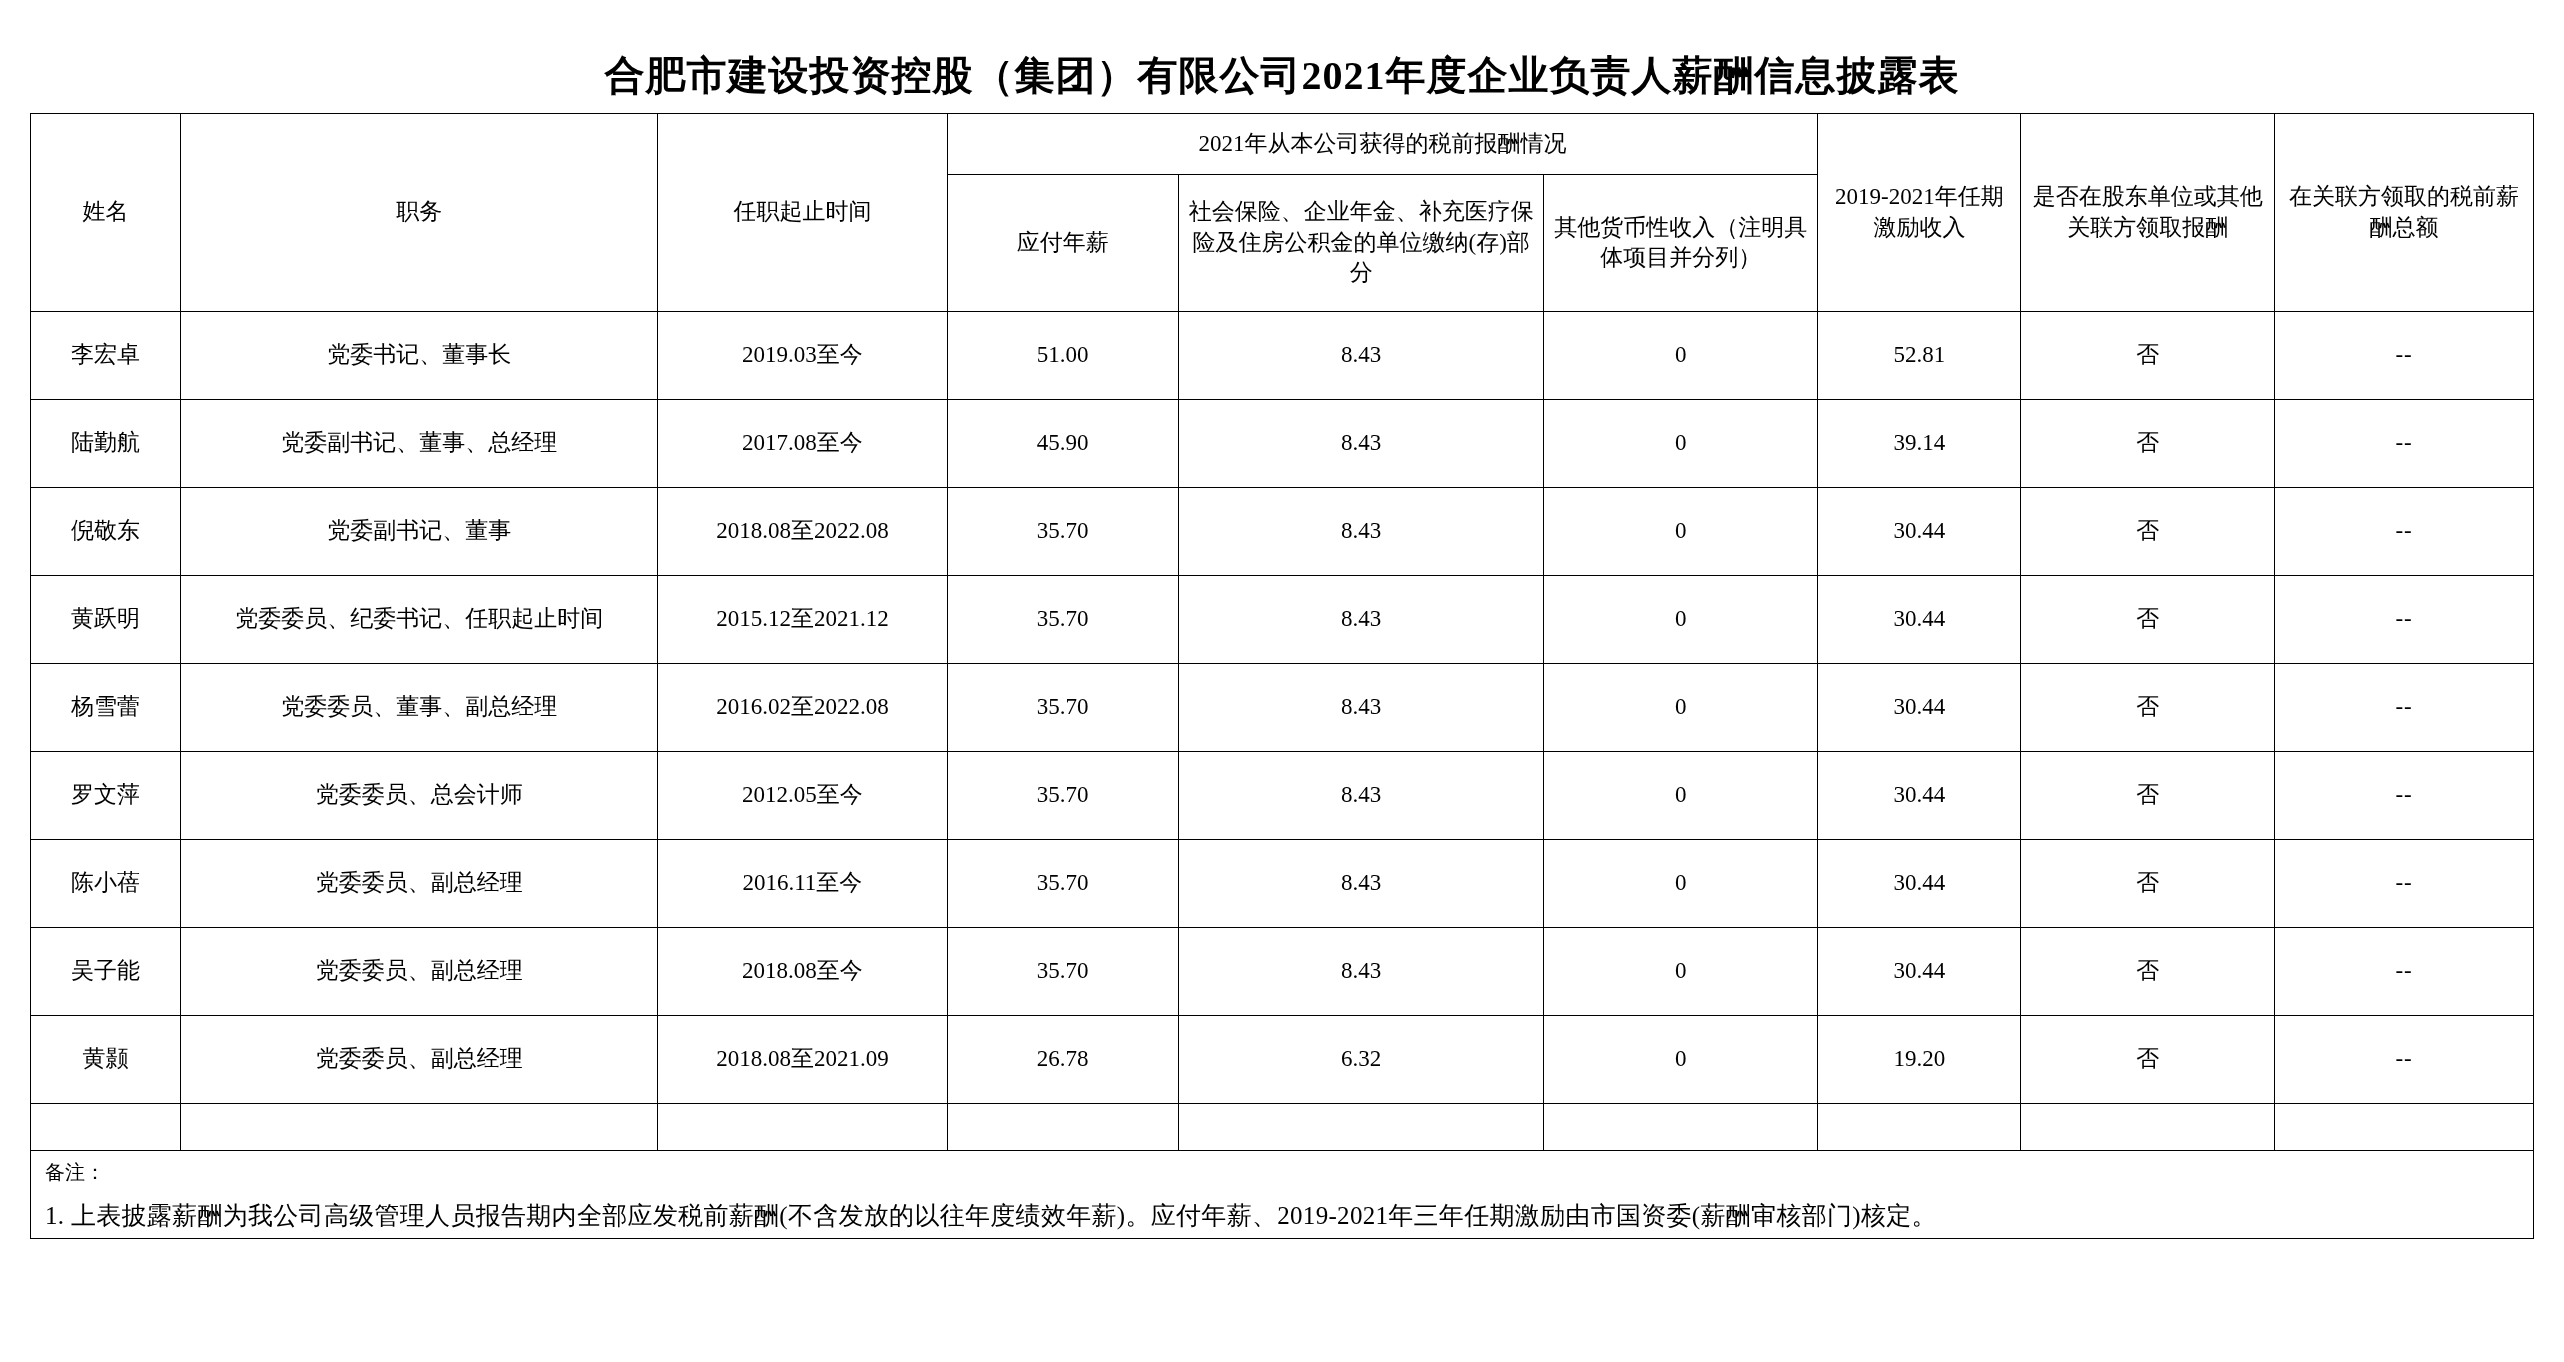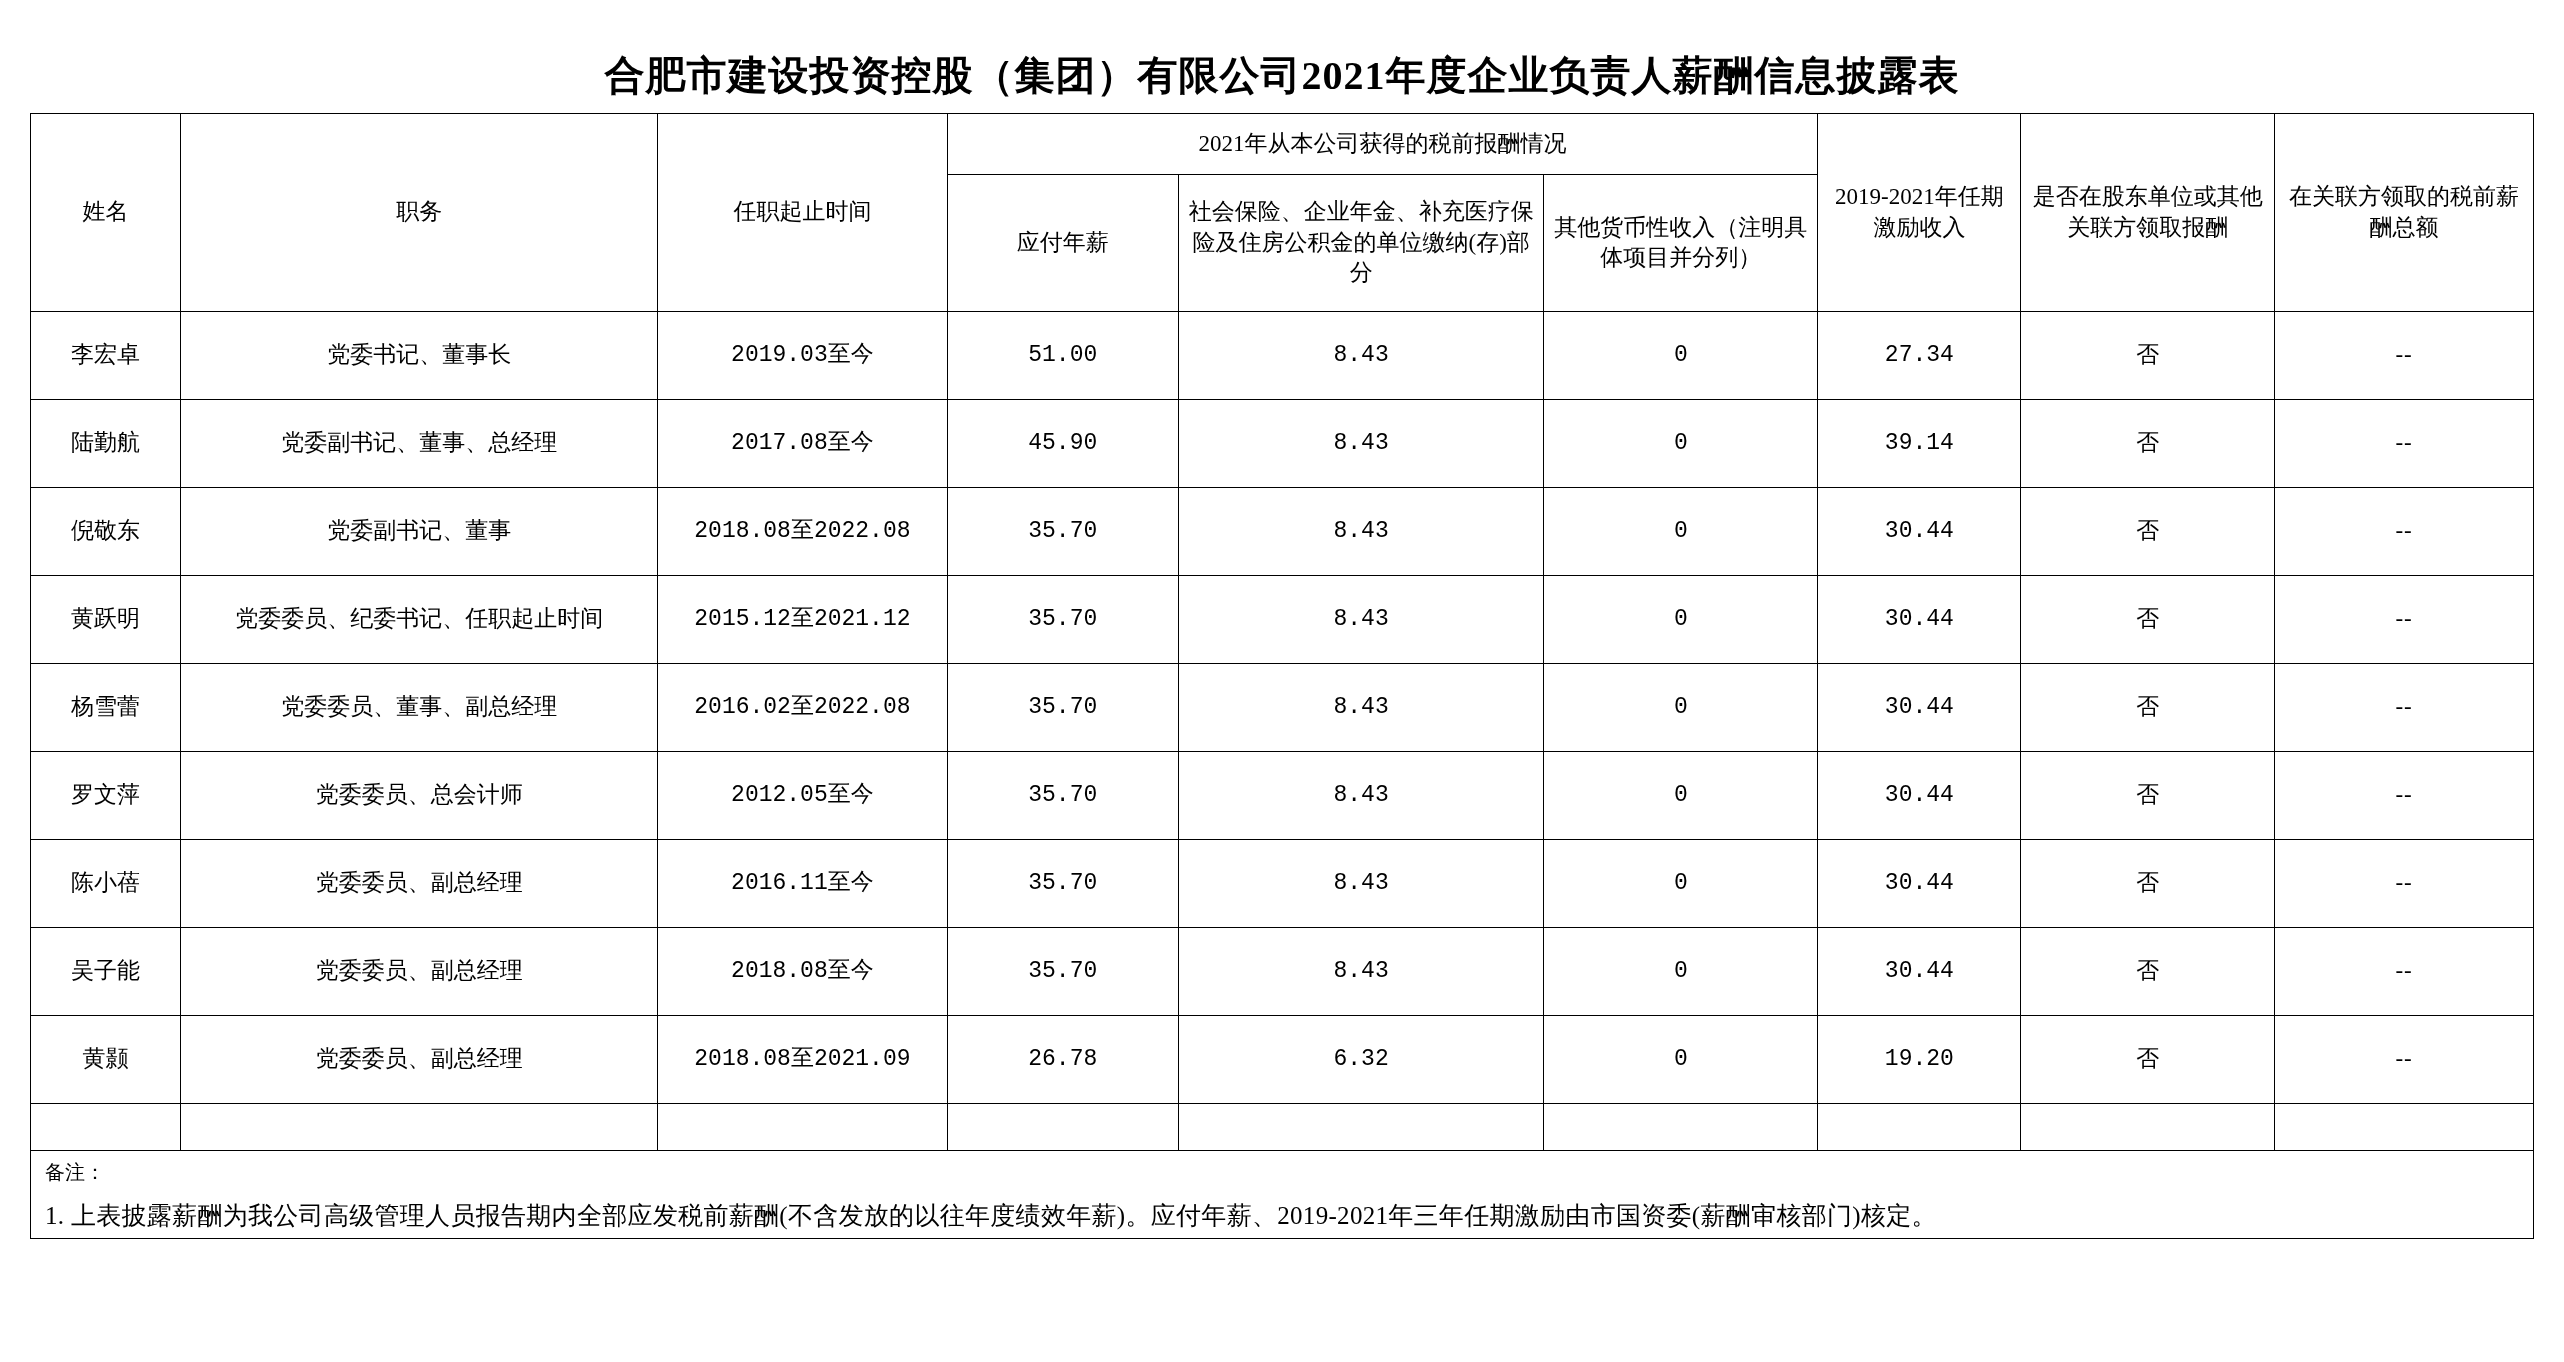--- a/index.html
+++ b/index.html
@@ -72,21 +72,21 @@
   }
   .name-cell {
     font-size: 24px;
   }
   .pos-cell {
     text-align: left;
     padding-left: 12px;
     font-size: 24px;
   }
   .num-cell {
-    font-family: Liberation Mono, monospace;
+    font-family: Liberation Serif, serif;
     font-size: 24px;
   }
   .dash {
     letter-spacing: 1px;
   }
   .blank-row td {
     height: 38px;
   }
   .notes {
     width: 2504px;
@@ -145,21 +145,21 @@
     </thead>
     <tbody>
 
       <tr>
         <td class="row-cell name-cell">李宏卓</td>
         <td class="row-cell pos-cell">党委书记、董事长</td>
         <td class="row-cell num-cell">2019.03至今</td>
         <td class="row-cell num-cell">51.00</td>
         <td class="row-cell num-cell">8.43</td>
         <td class="row-cell num-cell">0</td>
-        <td class="row-cell num-cell">27.34</td>
+        <td class="row-cell num-cell">52.81</td>
         <td class="row-cell">否</td>
         <td class="row-cell dash">--</td>
       </tr>
 
       <tr>
         <td class="row-cell name-cell">陆勤航</td>
         <td class="row-cell pos-cell">党委副书记、董事、总经理</td>
         <td class="row-cell num-cell">2017.08至今</td>
         <td class="row-cell num-cell">45.90</td>
         <td class="row-cell num-cell">8.43</td>

